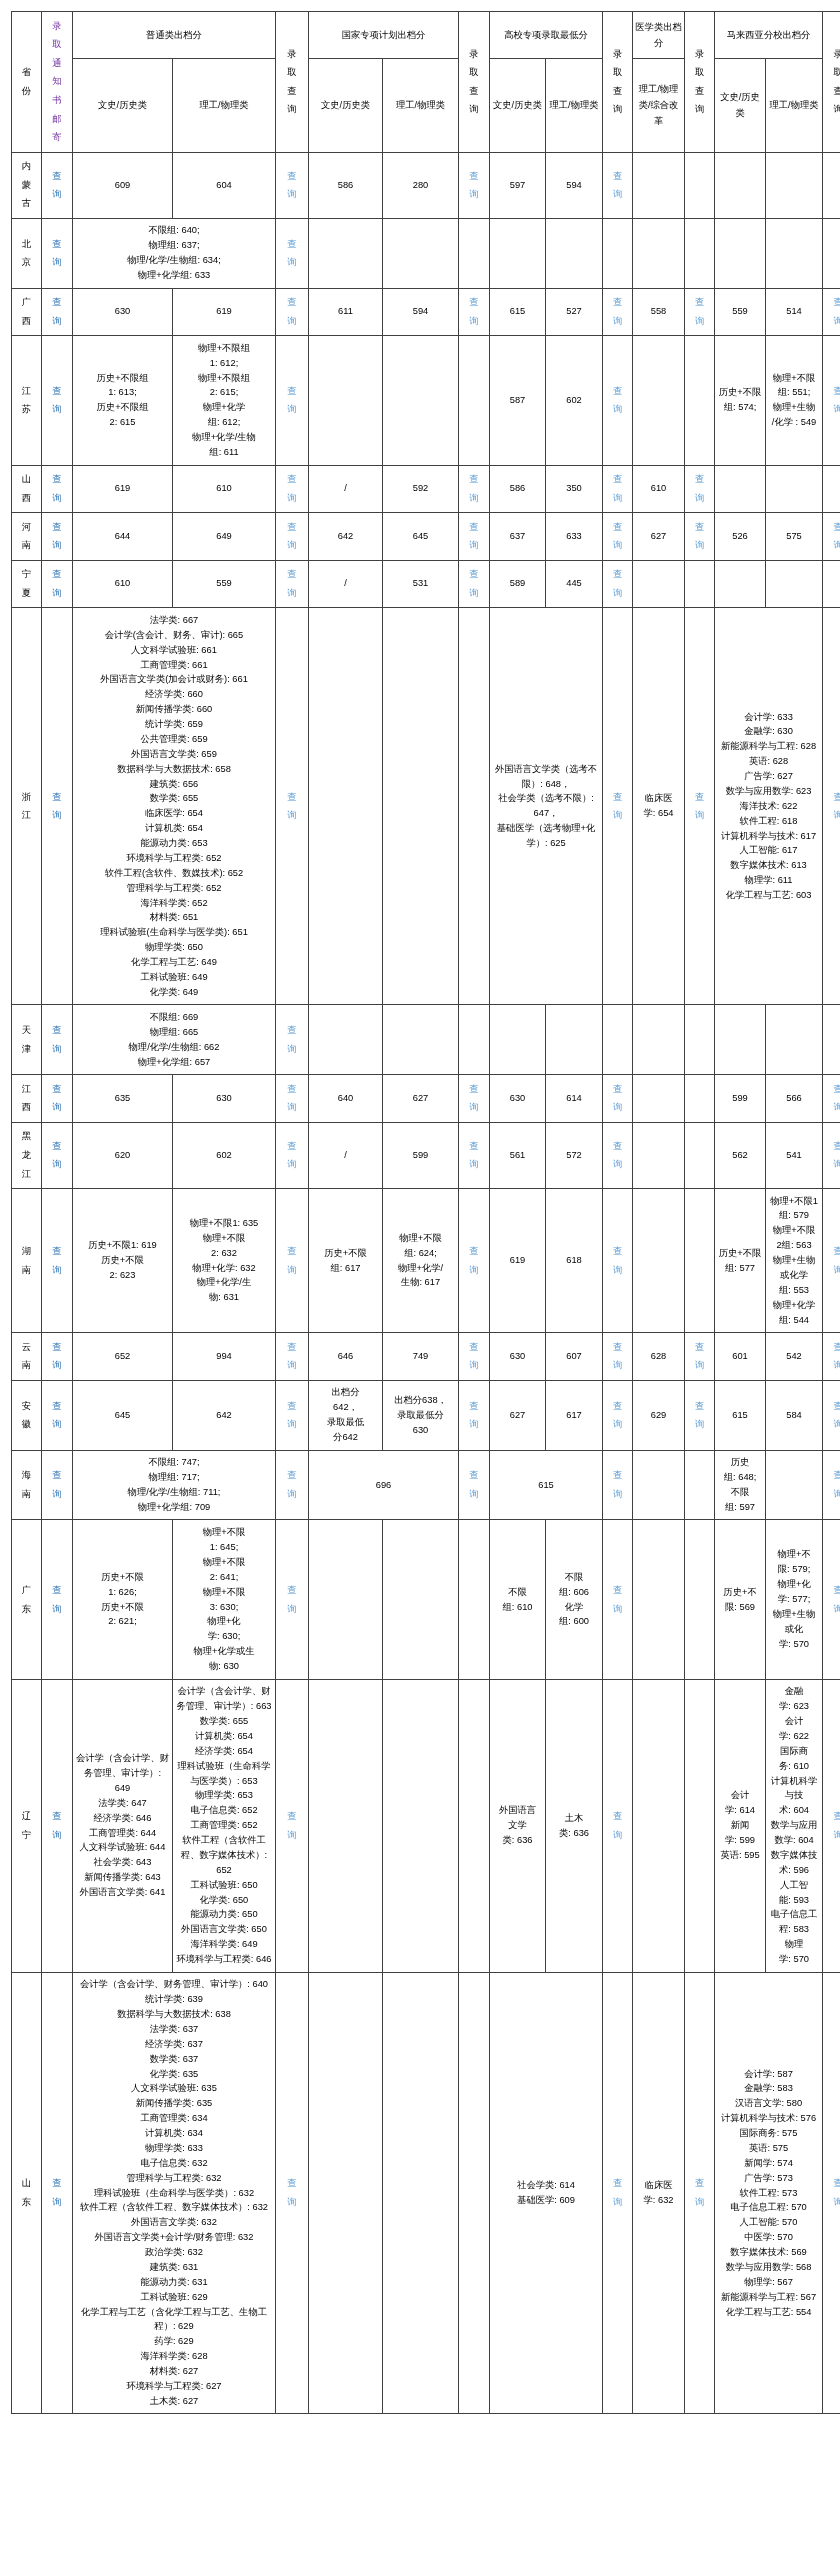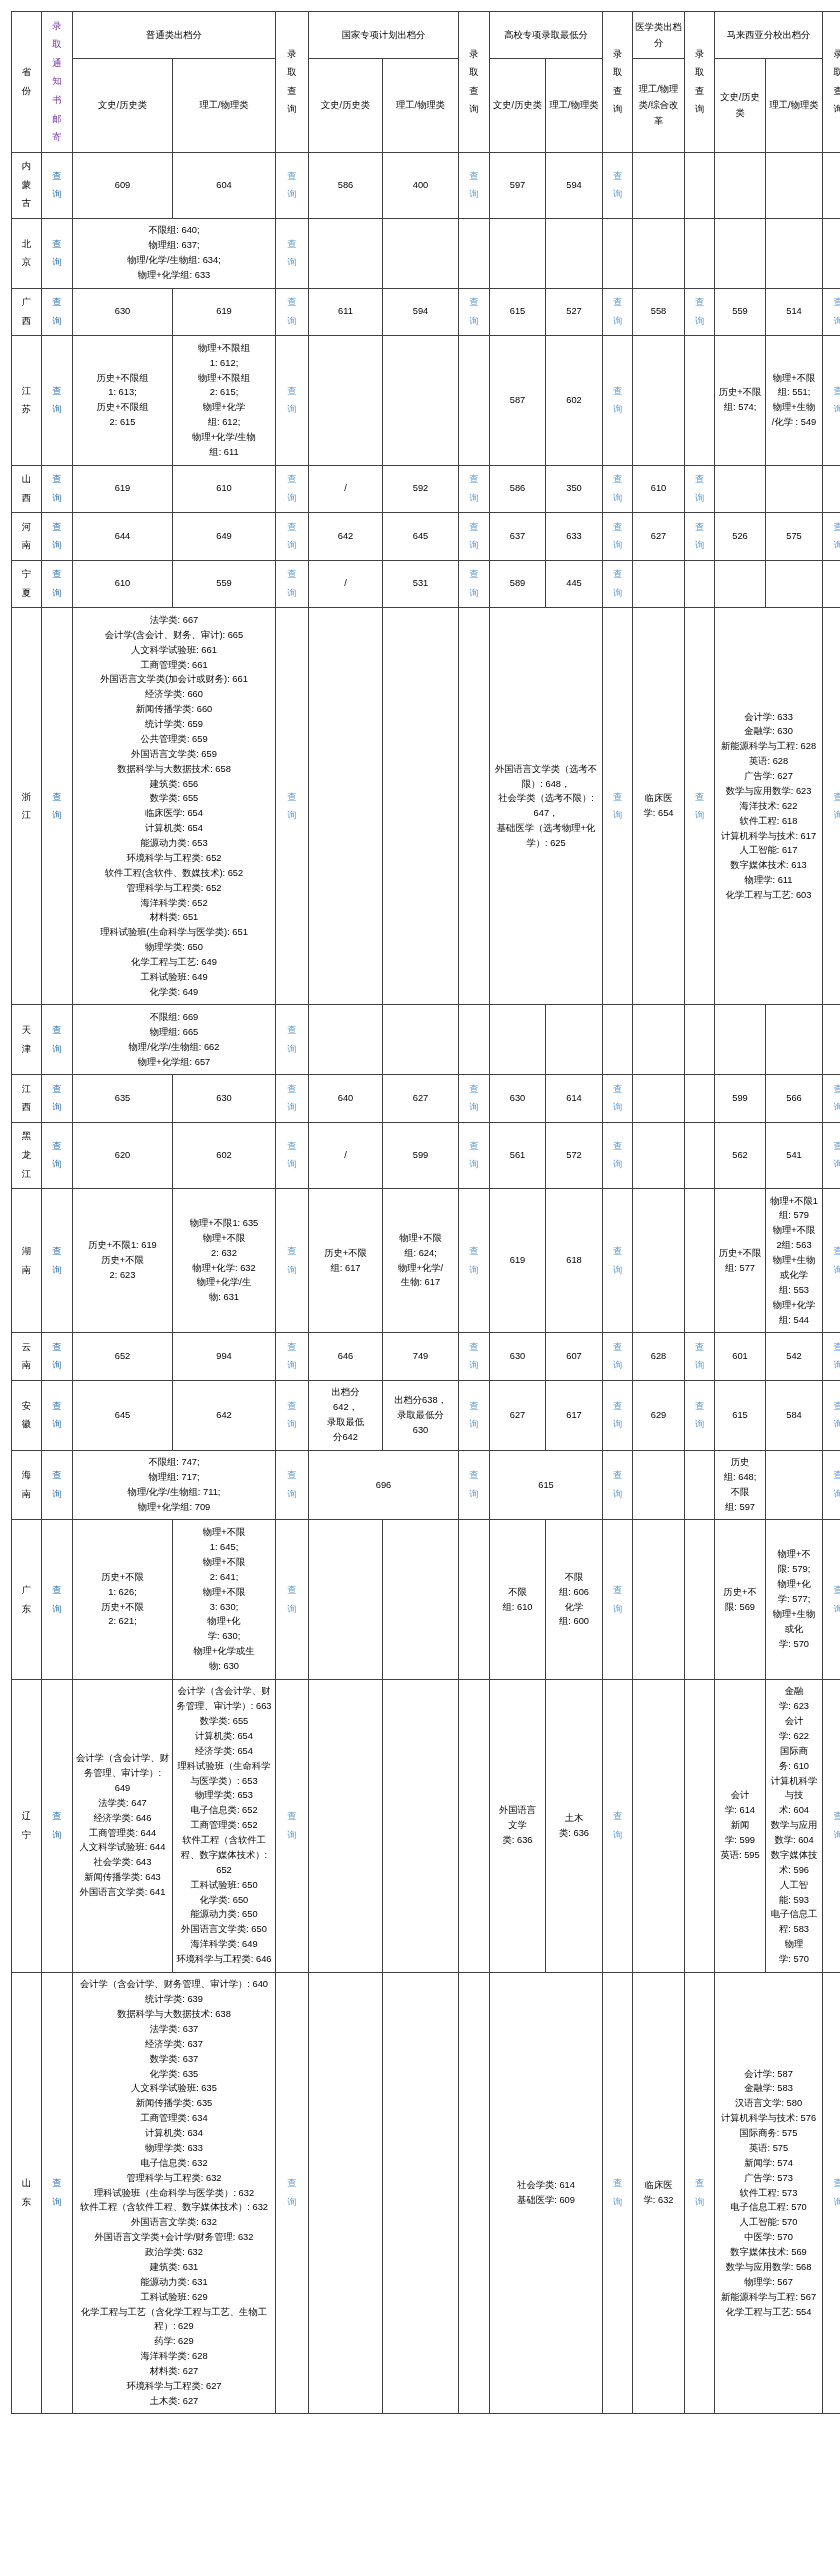--- a/index.html
+++ b/index.html
@@ -70,21 +70,21 @@
         </tr>
       </thead>
     <tbody>
         <tr>
           <td><span class="vert">内蒙古</span></td>
           <td><a class="mail" href="#"><span class="vert">查询</span></a></td>
           <td class="score">609</td>
           <td class="score">604</td>
           <td class="score"><a class="q" href="#"><span class="vert">查询</span></a></td>
           <td class="score">586</td>
-          <td class="score">400</td>
+          <td class="score">280</td>
           <td class="score"><a class="q" href="#"><span class="vert">查询</span></a></td>
           <td class="score">597</td>
           <td class="score">594</td>
           <td class="score"><a class="q" href="#"><span class="vert">查询</span></a></td>
           <td class="score"></td>
           <td class="score"></td>
           <td class="score"></td>
           <td class="score"></td>
           <td class="score"></td>
         </tr>

